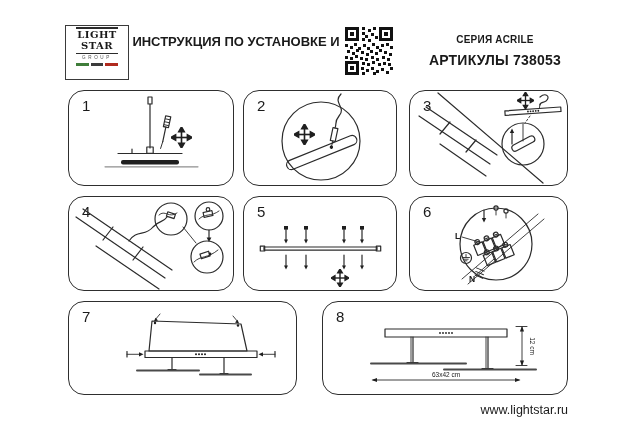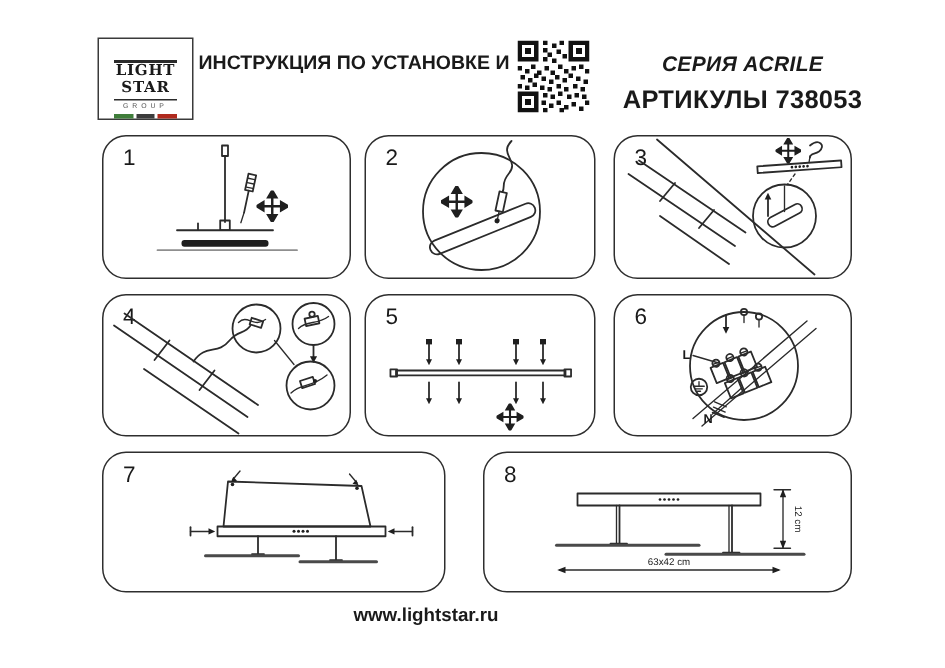--- a/index.html
+++ b/index.html
@@ -1,46 +1,46 @@
 <!DOCTYPE html>
 <html><head>
 <meta charset="utf-8">
 <style>
   html,body{margin:0;padding:0;background:#fff;}
   .page{position:relative;width:630px;height:445px;background:#fff;overflow:hidden;
         font-family:"Liberation Sans",sans-serif;color:#1a1a1a;}
   .abs{position:absolute;}
   
   .logo-box{left:65px;top:25px;width:62px;height:53px;border:1.6px solid #3a3a3a;
-            display:flex;align-items:flex-end;justify-content:center;}
+            display:flex;align-items:flex-start;justify-content:center;}
   .logo-inner{width:42px;text-align:center;}
   .logo-rule{height:1.5px;background:#2b2b2b;margin:1px 0;}
   .logo-l1{font-family:"DejaVu Serif",serif;font-weight:700;font-size:10px;line-height:10px;letter-spacing:.5px;}
   .logo-l2{font-family:"DejaVu Serif",serif;font-weight:700;font-size:10px;line-height:12px;letter-spacing:.5px;}
   .logo-l3{font-size:4.6px;letter-spacing:2.6px;line-height:6px;color:#555;margin-top:.5px;}
   .logo-flag{display:flex;gap:2px;margin-top:2px;height:2.6px;}
   .logo-flag span{flex:1;}
   .title{left:130px;top:33px;width:212px;text-align:center;font-weight:700;
          font-size:13px;line-height:1.32;}
   .series-block{left:412px;top:34px;width:166px;text-align:center;}
-  .series{font-weight:700;font-size:14px;letter-spacing:.2px;font-style:italic;}
-  .articles{font-weight:700;font-size:17px;margin-top:7px;letter-spacing:.2px;}
+  .series{font-weight:700;font-size:10px;letter-spacing:.2px;}
+  .articles{font-weight:700;font-size:14px;margin-top:7px;letter-spacing:.2px;}
   
   .panel{position:absolute;border:1.5px solid #2e2e2e;border-radius:16px;background:#fff;}
   .step-num{position:absolute;left:13px;top:6px;font-size:15px;color:#1a1a1a;}
   .panel svg{position:absolute;left:0;top:0;width:100%;height:100%;}
   .ln{fill:none;stroke:#2b2b2b;stroke-width:1.2;stroke-linecap:round;stroke-linejoin:round;}
   .th{fill:none;stroke:#2b2b2b;stroke-width:.9;stroke-linecap:round;}
   .fl{fill:#1f1f1f;stroke:none;}
   .gray{stroke:#8f8f8f;}
   .plate{fill:none;stroke:#4a4a4a;stroke-width:2;stroke-linecap:round;}
   .dtxt{font-family:"Liberation Sans",sans-serif;font-size:6.5px;fill:#1a1a1a;}
   .ltxt{font-family:"Liberation Sans",sans-serif;font-size:8.5px;font-weight:700;fill:#1a1a1a;}
   
-  .footer{left:0;top:403px;width:568px;text-align:center;font-weight:700;font-size:12.5px;}
+  .footer{left:0;top:403px;width:568px;text-align:right;font-weight:400;font-size:12.5px;}
 </style>
 </head>
 <body>
 
 <svg width="0" height="0" style="position:absolute" aria-hidden="true">
   <defs>
     <symbol id="sym-move" viewBox="-11 -11 22 22">
       <g stroke="#1f1f1f" stroke-width="1.7" fill="#1f1f1f">
         <line x1="0" y1="-6.5" x2="0" y2="6.5"></line>
         <line x1="-6.5" y1="0" x2="6.5" y2="0"></line>

